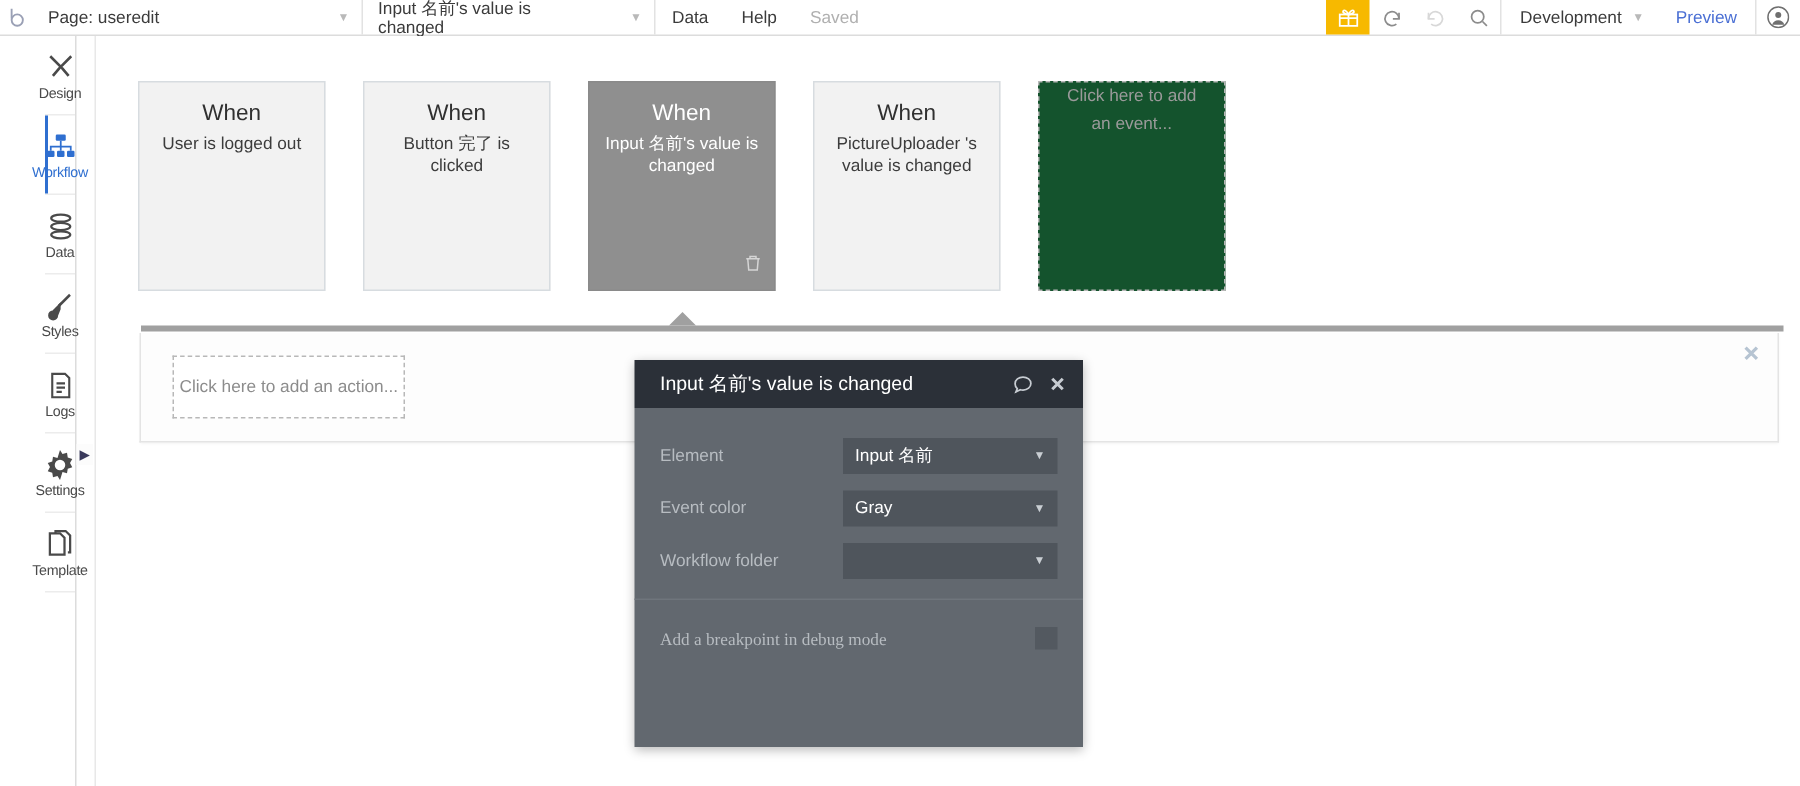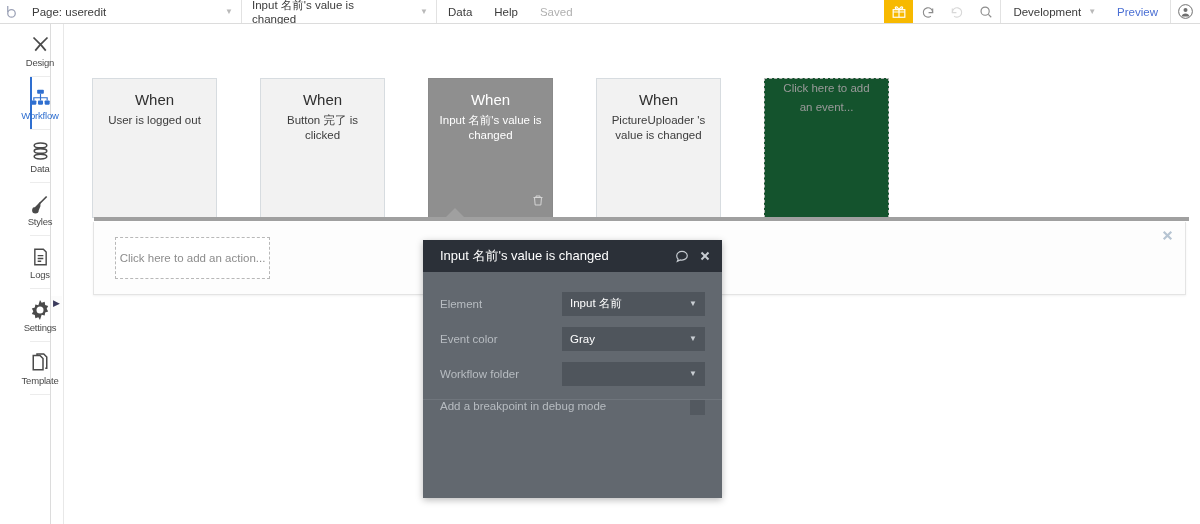--- a/index.html
+++ b/index.html
@@ -91,21 +91,21 @@
   
   #canvas {
     position: absolute; left: 63px; top: 24px;
     width: 1137px; height: 500px;
     background: #ffffff; border-left: 1px solid #e8e8e8;
   }
 
   
   #event-row {
     position: absolute; left: 28px; top: 30px;
-    display: flex; gap: 43px; margin-top: 24px;
+    display: flex; gap: 25px;
   }
   .event-card {
     width: 125px; height: 140px;
     background: #f2f2f2; border: 1px solid #d7dce0;
     padding: 12px 9px 0; position: relative;
     text-align: center;
   }
   .event-card .when {
     font-size: 15px; color: #303030; margin-bottom: 5px;
   }
@@ -203,21 +203,21 @@
   #onlywhen-row .prop-label { width: 81px; }
   #onlywhen-field {
     flex: 1; height: 24px; background: #4f555c;
     display: flex; align-items: center; padding: 0 6px;
   }
   #onlywhen-chip {
     border: 1px dashed #868c93; padding: 1px 7px;
     font-size: 11.5px; color: #b7bcc1;
   }
   .check-row {
-    display: flex; align-items: flex-start; height: 33px;
+    display: flex; align-items: flex-end; height: 33px; font-family: Liberation Serif, serif;
   }
   .check-row .ck-label {
     flex: 1; font-size: 11.5px; color: #b7bcc1;
   }
   .check-box {
     width: 15px; height: 15px; background: #535960;
   }
 </style>
 </head>
 <body>

